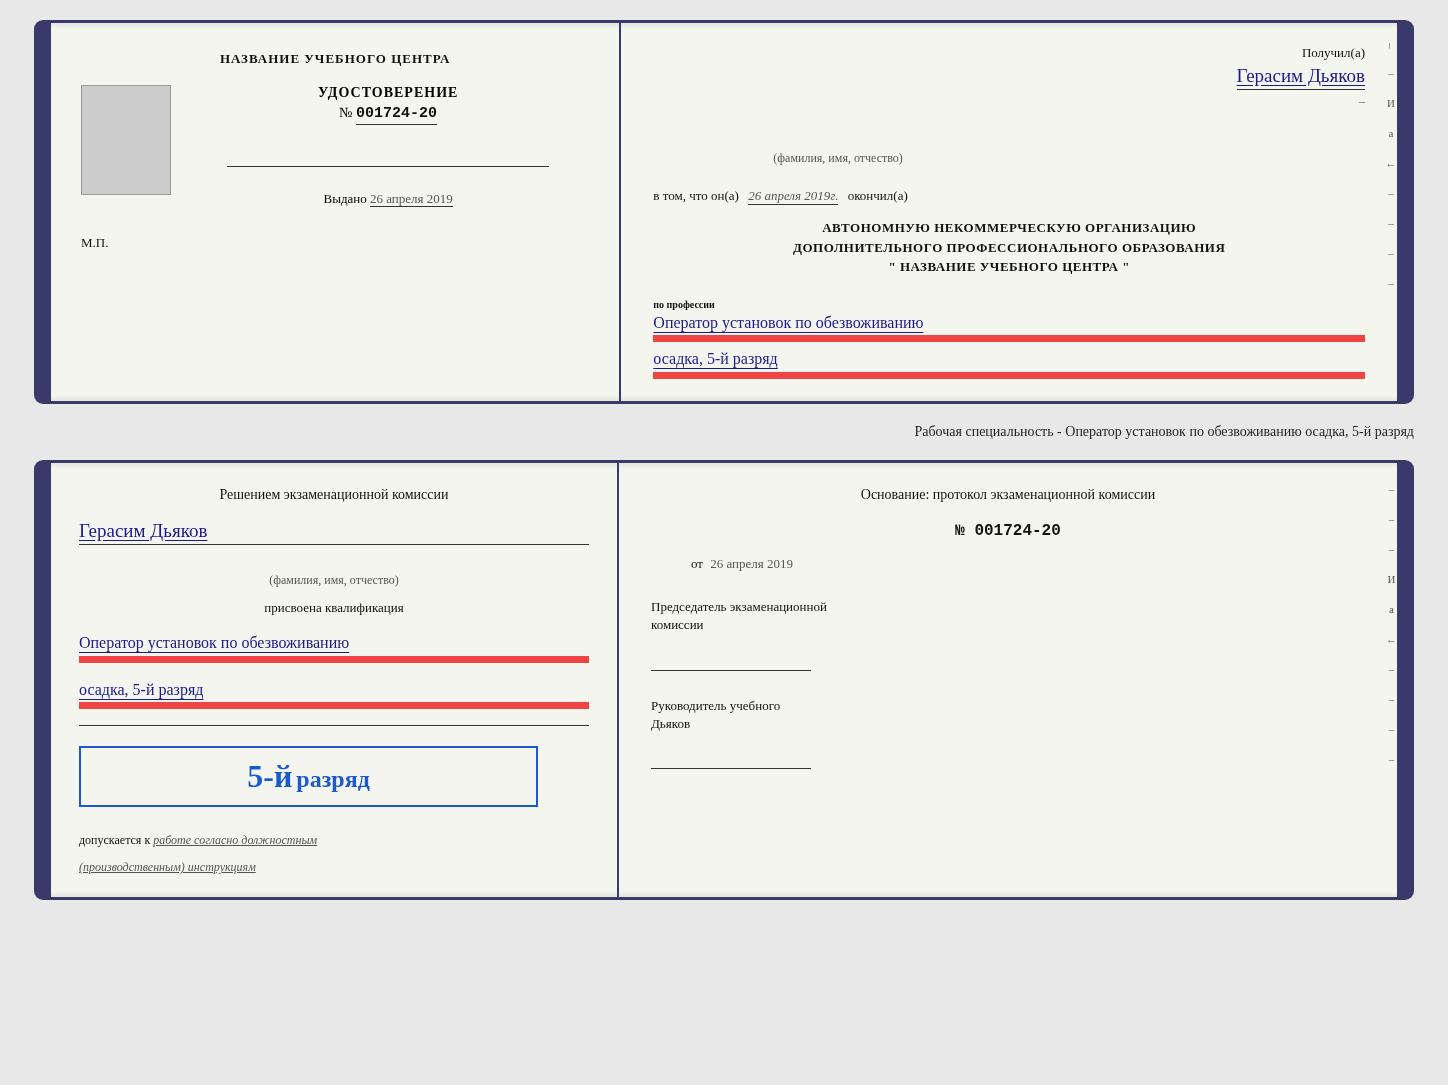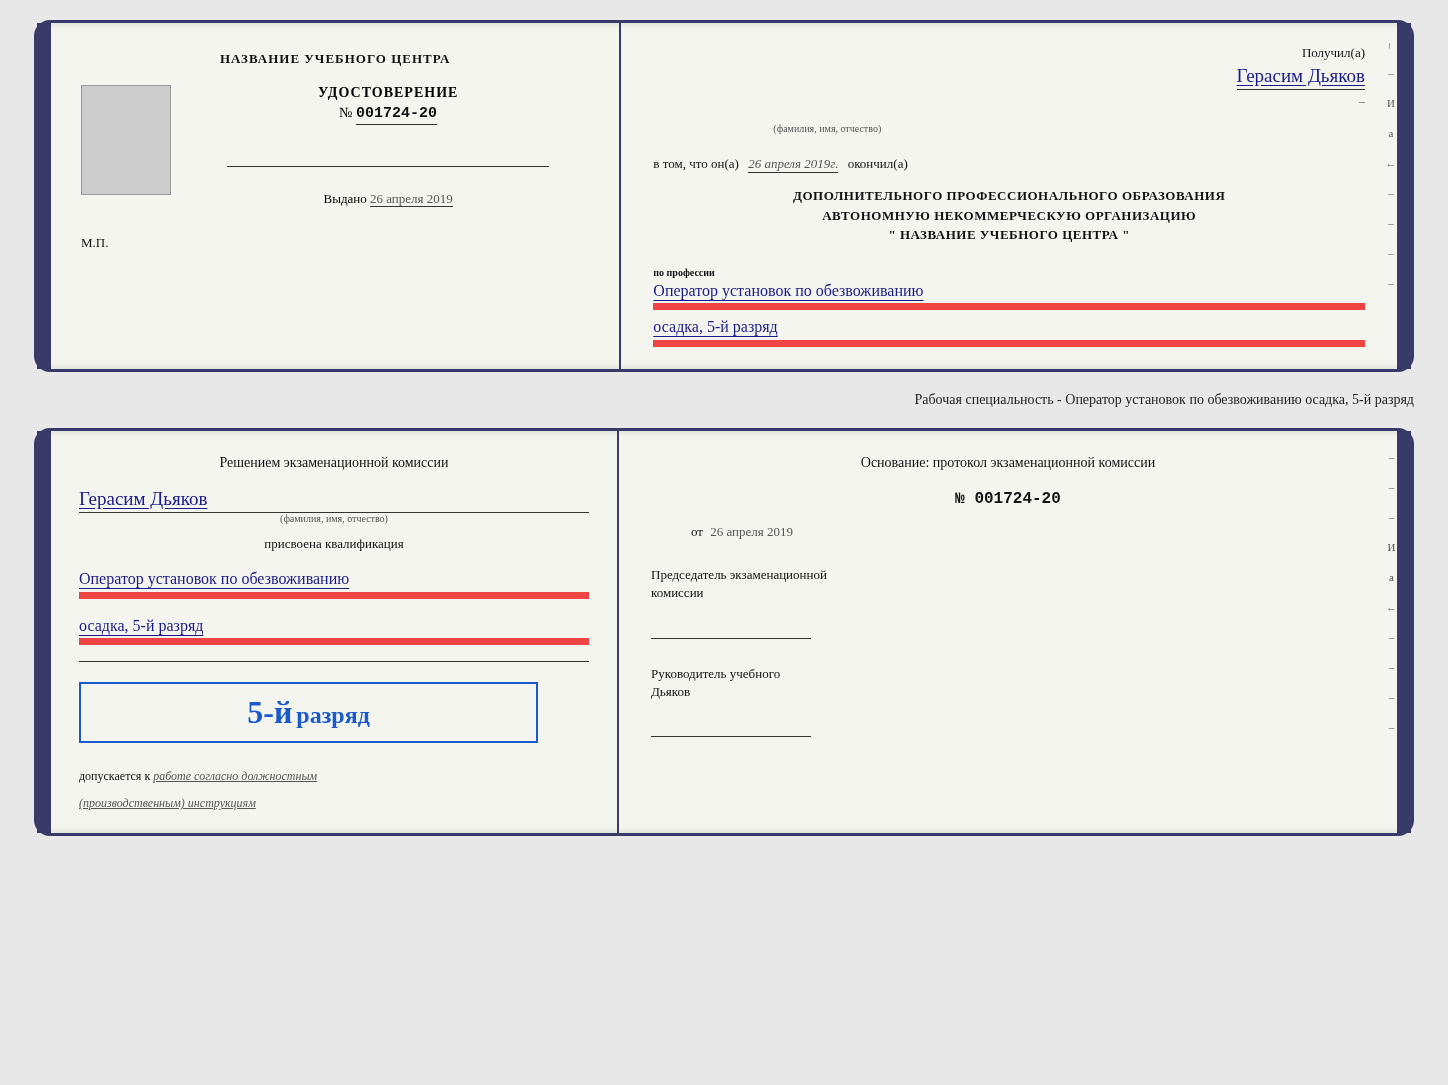--- a/index.html
+++ b/index.html
@@ -11,21 +11,21 @@
       display: flex;
       flex-direction: column;
       align-items: center;
       padding: 20px;
       gap: 18px;
     }
 
     .document-card {
       background: #f5f5f0;
       border: 3px solid #3a3a6a;
-      border-radius: 16px;
+      border-radius: 9px;
       display: flex;
       width: 1380px;
       min-height: 320px;
       position: relative;
       box-shadow: inset 0 0 8px rgba(0,0,0,0.15);
     }
 
     .doc-spine {
       width: 14px;
       background: #3a3a6a;
@@ -119,23 +119,24 @@
       font-family: 'Comic Sans MS', cursive;
       font-size: 18px;
       color: #1a1a8a;
       border-bottom: 1px solid #333;
       padding-bottom: 2px;
       text-decoration: underline;
       text-underline-offset: 3px;
     }
 
     .small-label {
-      font-size: 10px;
+      font-size: 12px;
       color: #555;
       text-align: center;
+      margin-top: 28px;
     }
 
     .date-line {
       font-size: 13px;
       color: #111;
     }
 
     .date-handwritten {
       font-family: 'Comic Sans MS', cursive;
       font-size: 13px;
@@ -313,22 +314,22 @@
     </div>
     <div class="small-label" style="margin-left:120px; text-align:left;">(фамилия, имя, отчество)</div>
 
     <div class="date-line" style="margin-top:8px;">
       <span>в том, что он(а)</span>
       <span class="date-handwritten" style="margin: 0 6px;">26 апреля 2019г.</span>
       <span>окончил(а)</span>
     </div>
 
     <div class="org-block">
+      <div>АВТОНОМНУЮ НЕКОММЕРЧЕСКУЮ ОРГАНИЗАЦИЮ</div>
       <div>ДОПОЛНИТЕЛЬНОГО ПРОФЕССИОНАЛЬНОГО ОБРАЗОВАНИЯ</div>
-      <div>АВТОНОМНУЮ НЕКОММЕРЧЕСКУЮ ОРГАНИЗАЦИЮ</div>
       <div>"  НАЗВАНИЕ УЧЕБНОГО ЦЕНТРА  "</div>
     </div>
 
     <div style="margin-top:8px;">
       <div class="profession-label">по профессии</div>
       <div class="profession-handwritten">Оператор установок по обезвоживанию</div>
       <div class="profession-handwritten" style="margin-top:4px;">осадка, 5-й разряд</div>
     </div>
 
     <div style="position:absolute; right:14px; top:20px; display:flex; flex-direction:column; gap:18px; align-items:center;">

